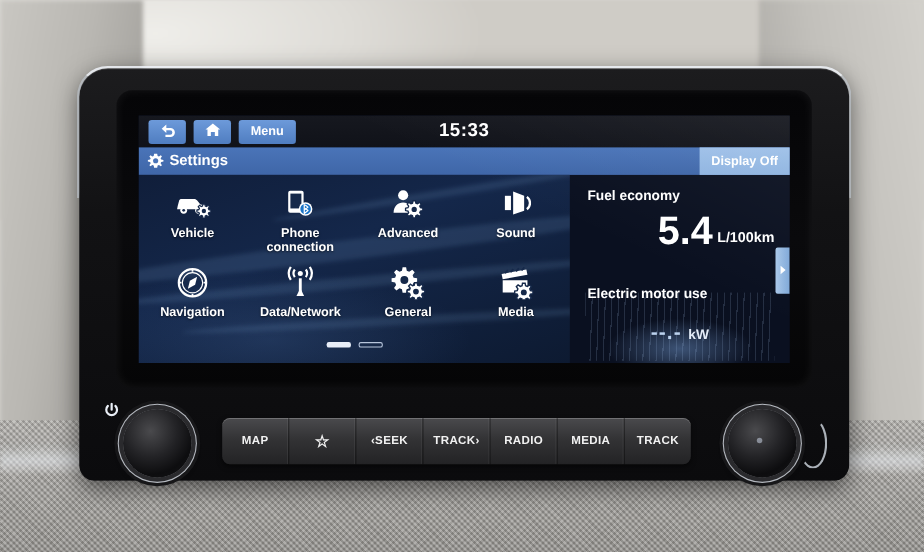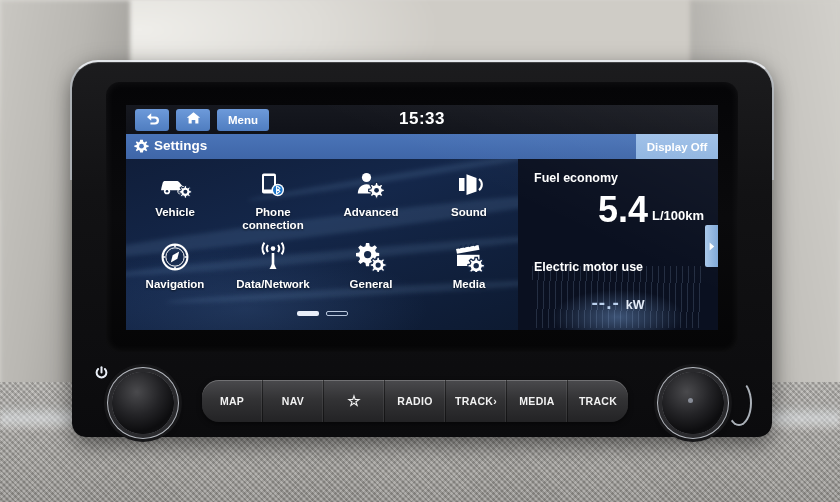--- a/index.html
+++ b/index.html
@@ -187,21 +187,21 @@
     position:absolute; right:0; top:66px; width:13px; height:42px;
     background:linear-gradient(90deg,#a9c8ea 0%, #7fa8d8 100%);
     border-radius:2px 0 0 2px;
     display:flex; align-items:center; justify-content:center;
   }
 
   
   #keystrip {
     position:absolute; left:202px; top:380px; width:426px; height:42px;
     background:linear-gradient(180deg,#4a4a4d 0%, #333335 45%, #232325 100%);
-    border-radius:17px;
+    border-radius:7px;
     display:flex;
     box-shadow:inset 0 1px 0 rgba(255,255,255,.22), 0 2px 5px rgba(0,0,0,.5);
   }
   .hardkey {
     flex:1; display:flex; align-items:center; justify-content:center;
     color:#f2f2f2; font-size:10.5px; font-weight:bold;
     border-right:1px solid rgba(0,0,0,.45);
     box-shadow:inset -1px 0 0 rgba(255,255,255,.07);
     cursor:pointer; letter-spacing:.3px;
   }
@@ -432,24 +432,24 @@
             <path d="M0.6 0.6 L5.2 4.5 L0.6 8.4 Z" fill="#ffffff"></path>
           </svg>
       </span>
     </div>
   </div>
 </div>
 <div id="screen-gloss"></div>
 
 <div id="keystrip">
   <div class="hardkey">MAP</div>
-  <div class="hardkey">NAV</div>
   <div class="hardkey" style="font-size:15px;">☆</div>
+  <div class="hardkey">‹SEEK</div>
+  <div class="hardkey">TRACK›</div>
   <div class="hardkey">RADIO</div>
-  <div class="hardkey">TRACK›</div>
   <div class="hardkey">MEDIA</div>
   <div class="hardkey">TRACK</div>
 </div>
 
 <div class="knob" id="knob-left"></div>
 <div class="knob" id="knob-right"></div>
 <div id="power-icon">
   <svg width="13" height="14" viewBox="0 0 13 14">
     <path d="M6.5 1.2 L6.5 6.4" stroke="#e9eef6" stroke-width="2" stroke-linecap="round"></path>
     <path d="M3.1 3.0 A4.9 4.9 0 1 0 9.9 3.0" stroke="#e9eef6" stroke-width="2" fill="none" stroke-linecap="round"></path>

